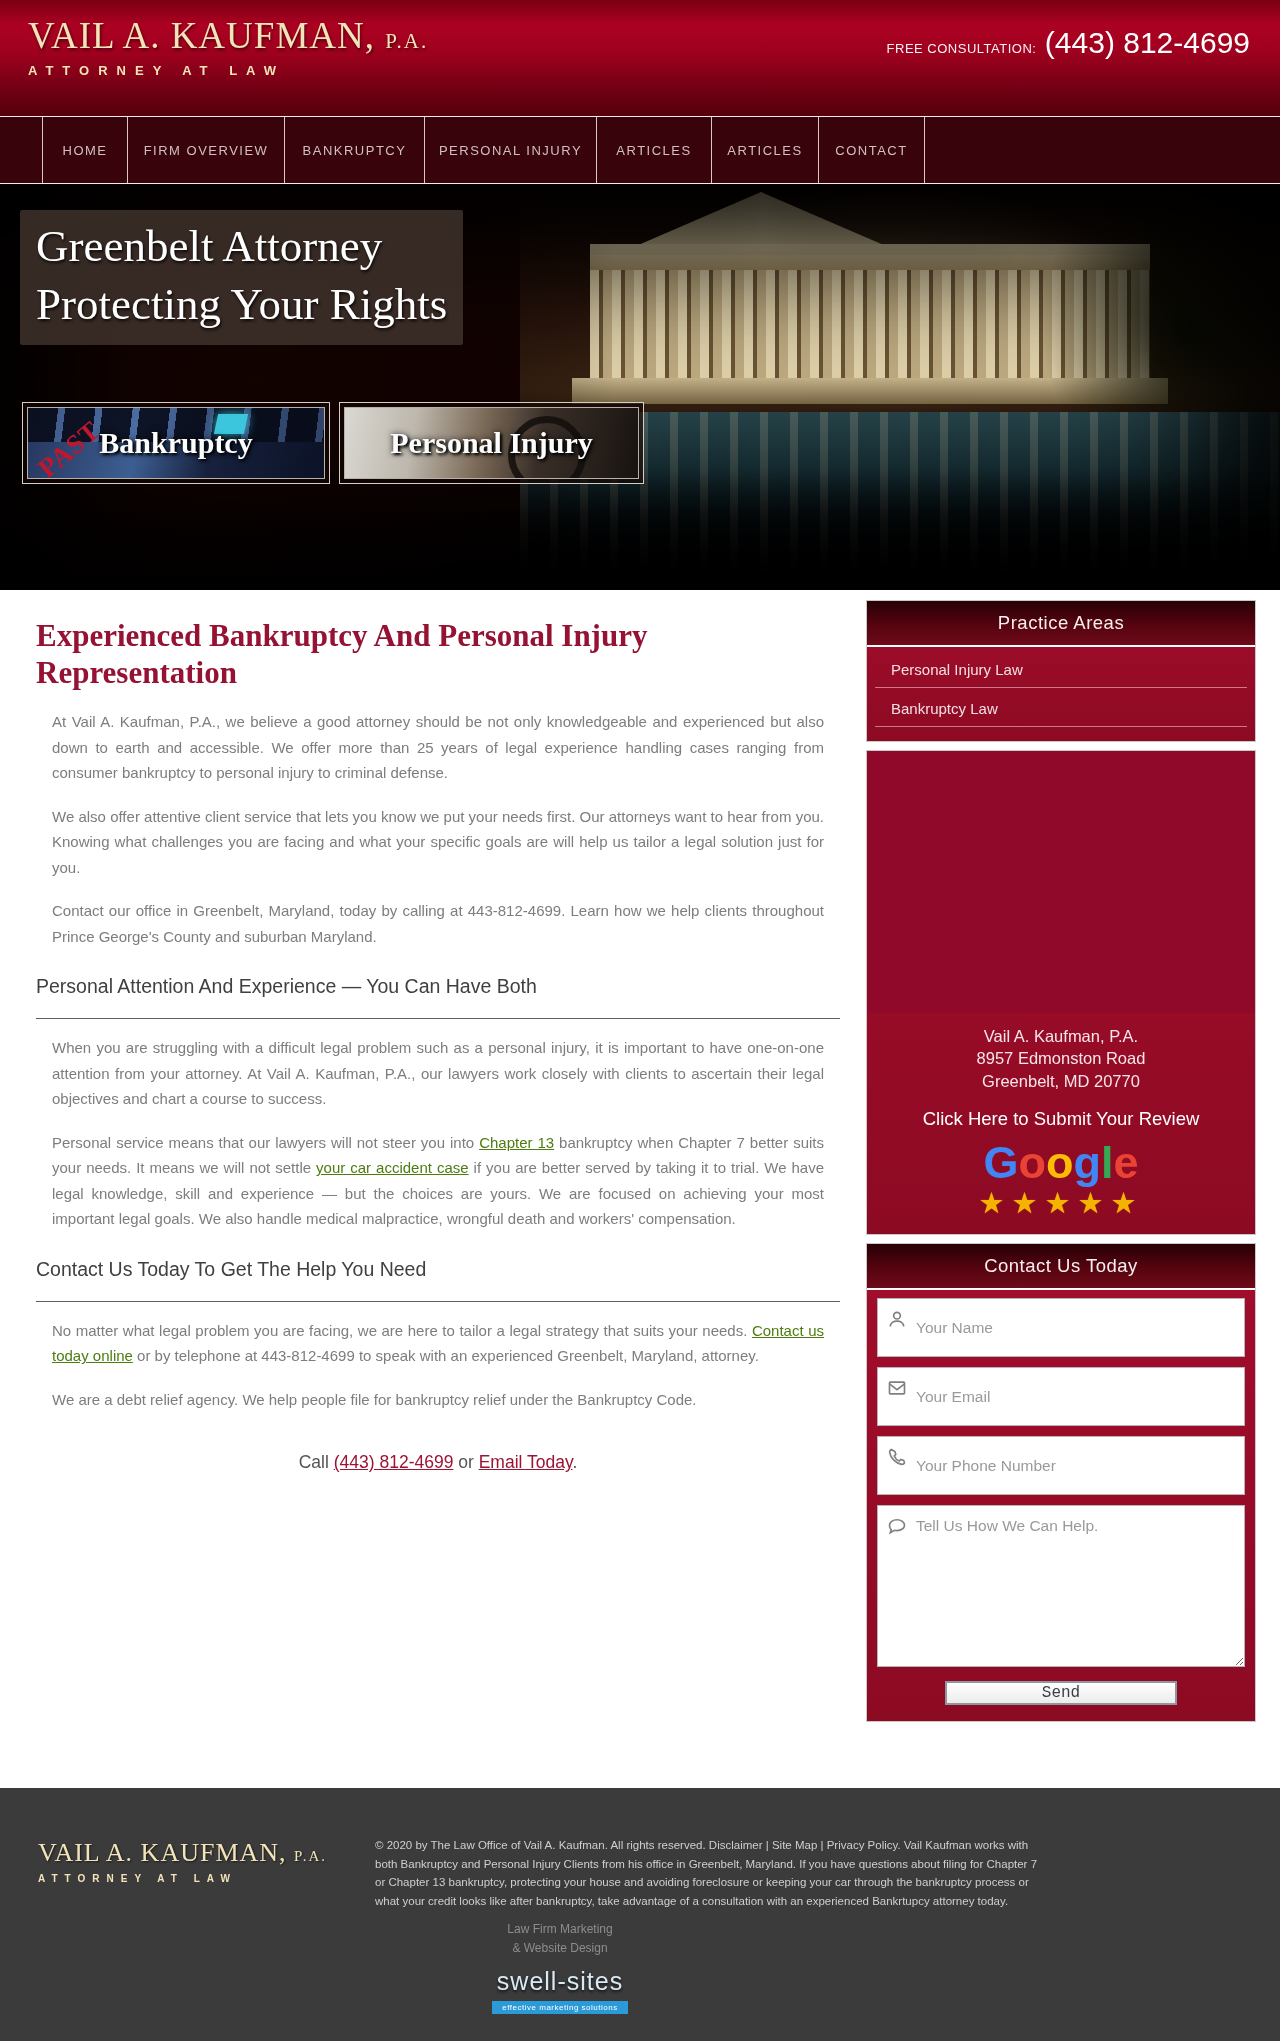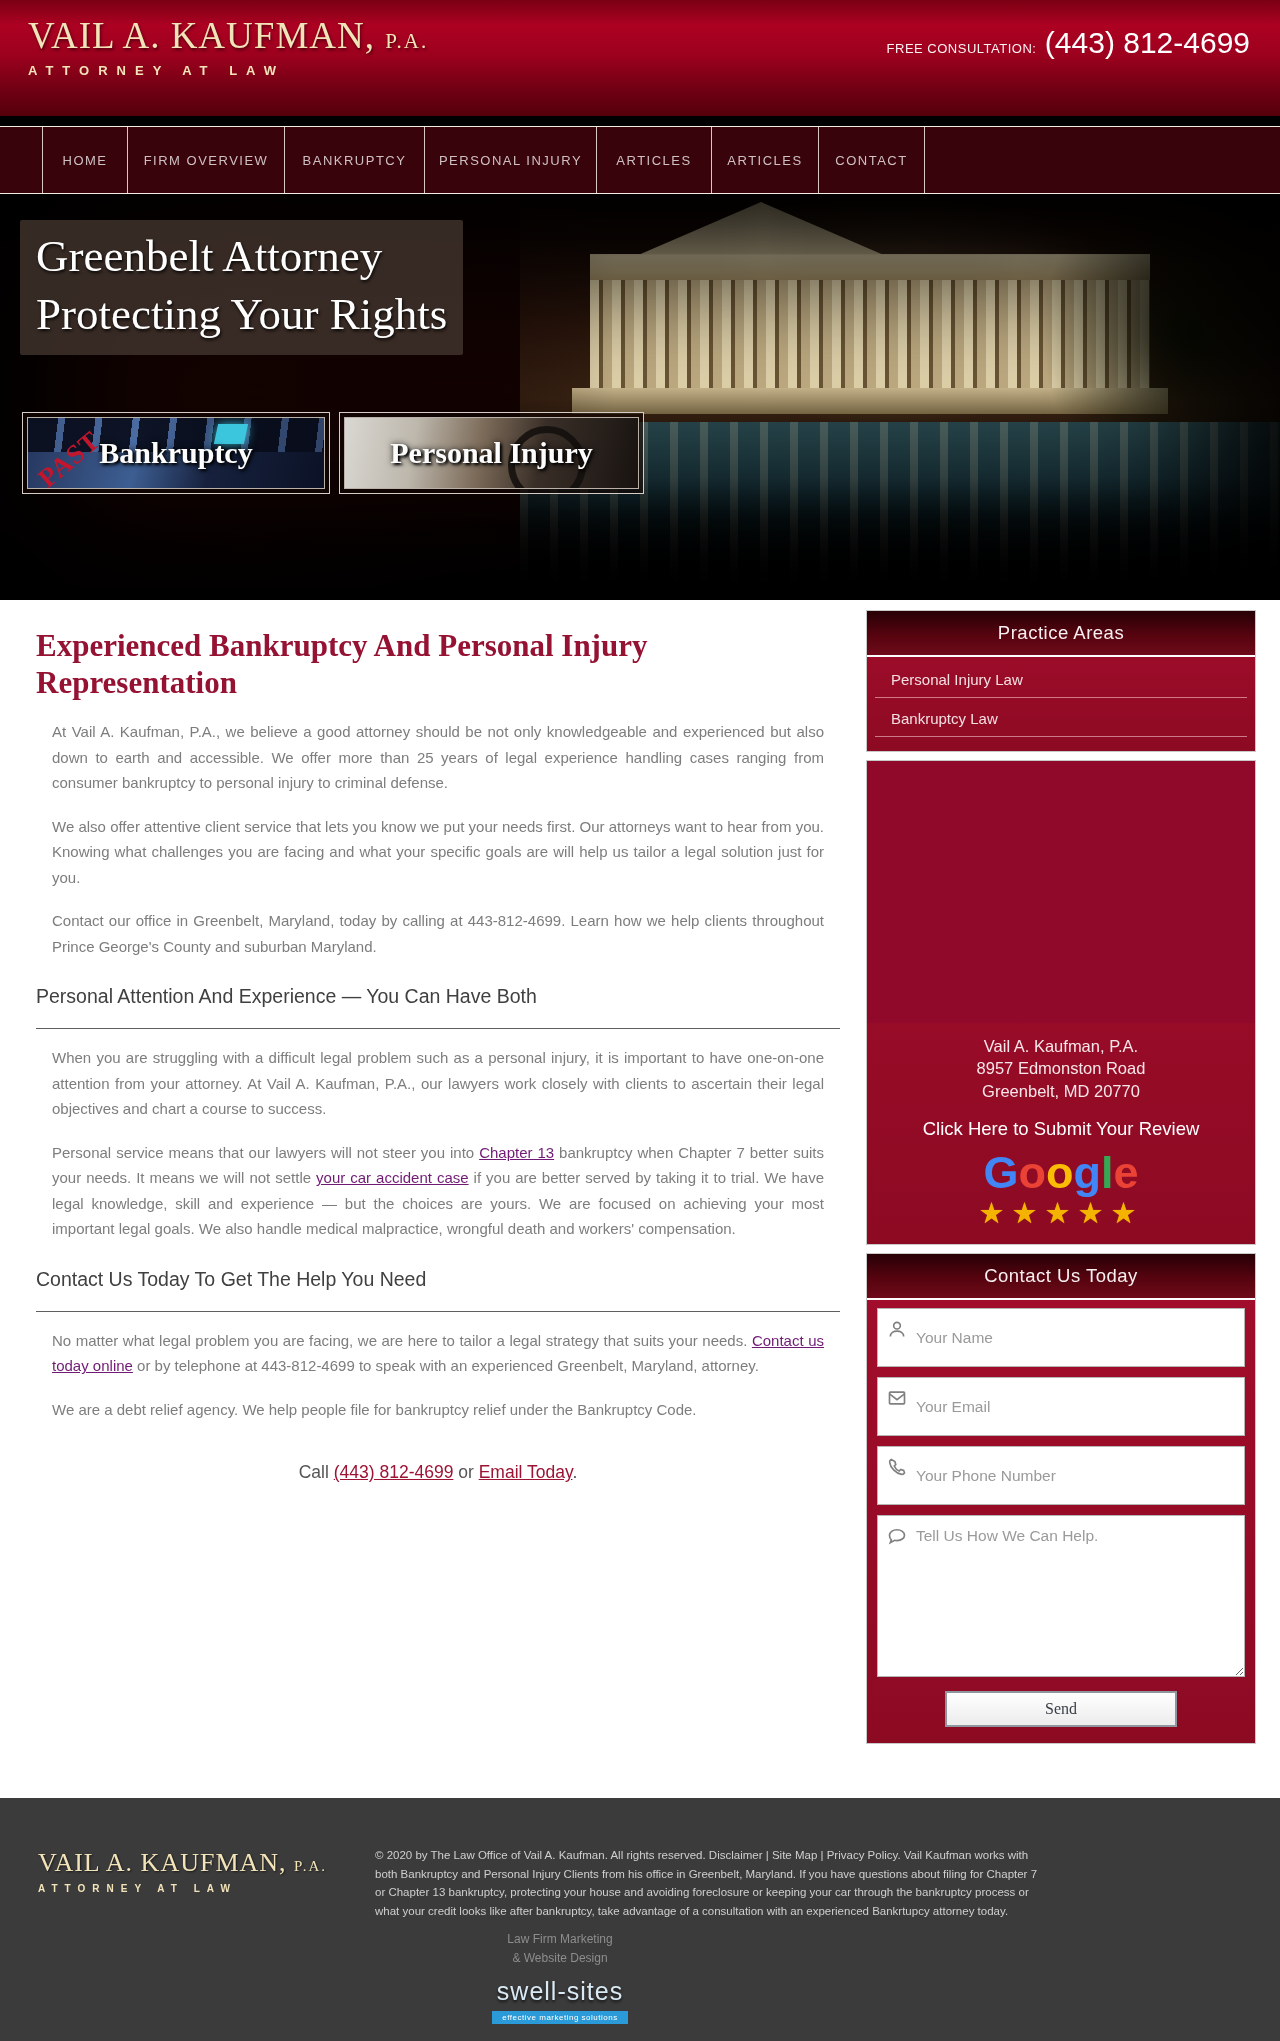--- a/index.html
+++ b/index.html
@@ -13,21 +13,21 @@
   .logo-name{font-family:"Liberation Serif",serif;color:#f2e3b8;font-size:37px;letter-spacing:1px;
     text-transform:uppercase;text-shadow:1px 2px 3px rgba(0,0,0,.55);}
   .logo-suffix{font-size:21px;letter-spacing:2px;}
   .logo-tagline{color:#f2e3b8;font-size:13px;letter-spacing:9px;margin-top:6px;font-weight:bold;}
   .consult{position:absolute;right:30px;top:26px;color:#fff;white-space:nowrap;}
   .consult-label{font-size:13px;letter-spacing:.5px;opacity:.95;}
   .consult-phone{font-size:30px;color:#fff;text-decoration:none;margin-left:4px;}
 
   
   .nav{height:68px;background:#38030b;border-top:1px solid #f3ece3;border-bottom:1px solid #f3ece3;
-    box-sizing:border-box;display:flex;align-items:center;padding-left:42px;margin-top:10px;}
+    box-sizing:border-box;display:flex;align-items:center;padding-left:42px;}
   .nav-item{height:100%;display:flex;align-items:center;justify-content:center;box-sizing:border-box;
     color:#cfc0c2;font-size:13px;letter-spacing:1.5px;border-right:1px solid rgba(243,236,227,.85);cursor:pointer;}
   .nav-item:first-child{border-left:1px solid rgba(243,236,227,.85);}
   .nav-item:nth-child(1){width:86px}.nav-item:nth-child(2){width:157px}
   .nav-item:nth-child(3){width:140px}.nav-item:nth-child(4){width:172px}
   .nav-item:nth-child(5){width:115px}.nav-item:nth-child(6){width:107px}
   .nav-item:nth-child(7){width:106px}
 
   
   .hero{height:393px;position:relative;overflow:hidden;background:#120302;}
@@ -81,21 +81,21 @@
 
   
   .content{background:#fff;display:flex;min-height:1198px;box-sizing:border-box;
     padding:0 24px 0 36px;}
   .main-col{width:804px;}
   .main-col h1{font-family:"Liberation Serif",serif;color:#951233;font-size:31px;font-weight:600;
     line-height:1.18;margin:28px 0 18px;}
   .main-col p{color:#7d7d7d;font-size:15px;line-height:1.7;text-align:justify;margin:0 16px 18px;}
   .main-col h2{font-family:"Liberation Sans",sans-serif;color:#404040;font-size:19.5px;font-weight:400;
     margin:26px 0 16px;padding-bottom:20px;border-bottom:1px solid #5f5f5f;}
-  .main-col a{color:#701a75;text-decoration:underline;}
+  .main-col a{color:#4d7c0f;text-decoration:underline;}
   .call-line{text-align:center;font-size:17.5px;color:#555;margin-top:40px;}
   .call-line a{color:#9c1333;}
 
   
   .sidebar{width:390px;margin-left:26px;}
   .widget{border:1px solid #c9c9c9;margin-top:10px;background:linear-gradient(180deg,#a30d2c 0%,#8d0a23 100%);}
   .widget + .widget{margin-top:8px;}
   .widget-header{height:44px;display:flex;align-items:center;justify-content:center;
     background:linear-gradient(180deg,#270006 0%,#56040f 55%,#6e0a1a 100%);
     border-bottom:2px solid #fdfdfd;color:#f8eff1;font-size:18.5px;letter-spacing:.5px;}
@@ -111,23 +111,23 @@
     padding:2px 0 16px;text-shadow:0 0 1px #d98f00;}
   .cform{padding:8px 10px 2px;}
   .field{position:relative;margin-bottom:10px;}
   .field input,.field textarea{box-sizing:border-box;width:100%;border:1px solid #b5b5b5;
     background:#fff;font-family:"Liberation Sans",sans-serif;font-size:15.5px;color:#333;
     padding:0 10px 0 38px;}
   .field input{height:59px;}
   .field textarea{height:162px;padding-top:11px;resize:both;}
   .field input::placeholder,.field textarea::placeholder{color:#9a9a9a;}
   .field .f-icon{position:absolute;left:10px;top:11px;width:20px;height:20px;}
-  .send-btn{display:block;width:232px;height:36px;margin:10px auto 14px;cursor:pointer;
+  .send-btn{display:block;width:232px;height:24px;margin:10px auto 14px;cursor:pointer;
     background:linear-gradient(#ffffff,#ececec);border:2px solid #8f969e;color:#3a3f46;
-    font-size:16px;font-family:Liberation Serif, serif;}
+    font-size:16px;font-family:Liberation Mono, monospace;}
 
   
   .footer{background:#3b3b3b;height:253px;position:relative;}
   .f-logo{position:absolute;left:38px;top:50px;}
   .f-logo .logo-name{font-size:26px;text-shadow:1px 1px 2px rgba(0,0,0,.6);}
   .f-logo .logo-suffix{font-size:15px;}
   .f-logo .logo-tagline{font-size:10px;letter-spacing:7px;margin-top:5px;}
   .f-copy{position:absolute;left:375px;top:48px;width:672px;color:#cfcfcf;font-size:11.5px;line-height:1.62;}
   .f-copy a{color:#cfcfcf;text-decoration:none;cursor:pointer;}
   .f-marketing{position:absolute;left:400px;top:132px;width:320px;text-align:center;}

